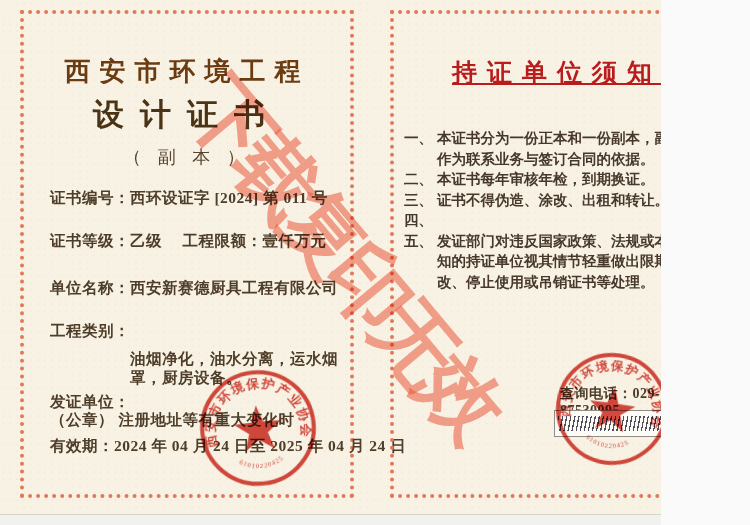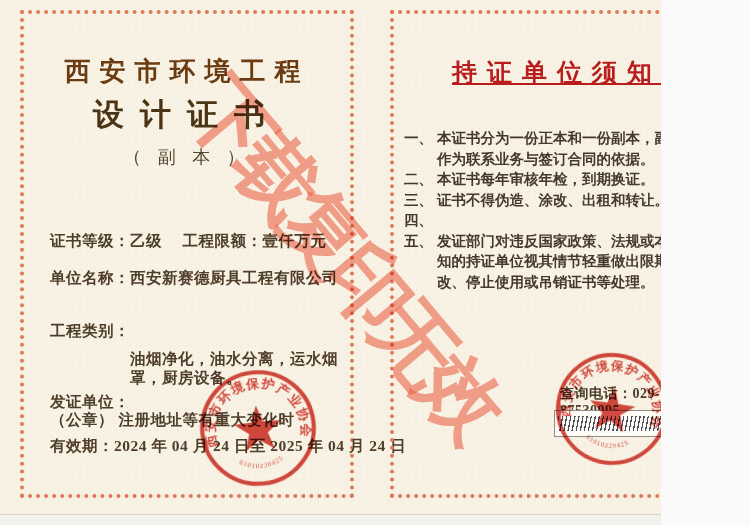--- a/index.html
+++ b/index.html
@@ -13,21 +13,21 @@
   .page-left{left:20px;}
   .page-right{left:390px;}
   .centered{position:absolute;left:0;width:100%;text-align:center;}
   .title1{top:40px;font-size:26px;font-weight:bold;letter-spacing:9px;color:#6b3c12;}
   .title2{top:80px;font-size:31px;font-weight:bold;letter-spacing:16px;color:#4a3415;}
   .subtitle{top:131px;font-size:18px;letter-spacing:6px;color:#56452e;}
   .field{position:absolute;left:26px;display:flex;font-size:15.5px;font-weight:bold;color:#4e3d28;letter-spacing:0.5px;line-height:1.15;}
   .field .lbl{flex:none;white-space:nowrap;}
   .field .val{white-space:nowrap;}
   .field .val.wrap{white-space:normal;width:238px;line-height:1.2;margin-top:28px;}
-  .f0{top:175px;} .f1{top:218px;} .f2{top:255px;} .f3{top:308px;} .f4{top:379px;flex-direction:column;} .f5{top:423px;}
+  .f0{top:175px;} .f1{top:218px;} .f2{top:265px;} .f3{top:308px;} .f4{top:379px;flex-direction:column;} .f5{top:423px;}
   .rtitle{top:42px;font-size:25px;font-weight:bold;letter-spacing:10px;color:#b91c1c;text-decoration:underline;}
   .notices{position:absolute;left:10px;top:114px;width:312px;color:#46392b;}
   .notice{display:flex;font-size:14.5px;line-height:20.5px;font-weight:bold;}
   .notice .num{flex:0 0 33px;}
   .notice .txt{width:250px;}
   .phone{position:absolute;left:166px;top:371px;font-size:14px;font-weight:bold;color:#4c3b26;letter-spacing:0.5px;}
   .censor-box{position:absolute;left:160px;top:396px;width:154px;height:27px;background:#fcfbf5;border:1px solid #8f8d85;box-sizing:border-box;overflow:hidden;}
   .censor-scribble{position:absolute;left:3px;top:5px;right:3px;bottom:5px;
     background:repeating-linear-gradient(101deg,rgba(35,35,55,0.8) 0 1.3px,transparent 1.3px 4px);
     filter:blur(0.5px);}
@@ -44,20 +44,24 @@
 <div class="canvas">
   <div class="paper"></div>
   <div class="photo-edge-right"></div>
   <div class="photo-edge-bottom"></div>
 
   <div class="page page-left">
     <div class="centered title1">西安市环境工程</div>
     <div class="centered title2">设计证书</div>
     <div class="centered subtitle">（ 副 本 ）</div>
 
+    <div class="field f0">
+      <span class="lbl">证书编号：</span>
+      <span class="val">西环设证字 [2024] 第 011 号</span>
+    </div>
     <div class="field f1">
       <span class="lbl">证书等级：</span>
       <span class="val">乙级　 工程限额：壹仟万元</span>
     </div>
     <div class="field f2">
       <span class="lbl">单位名称：</span>
       <span class="val">西安新赛德厨具工程有限公司</span>
     </div>
     <div class="field f3">
       <span class="lbl">工程类别：</span>

